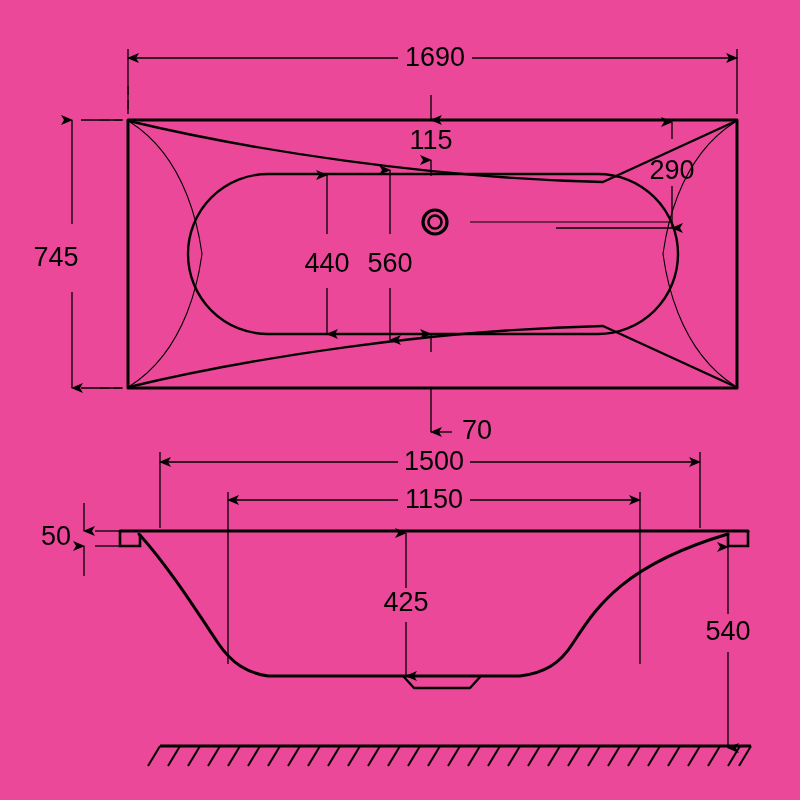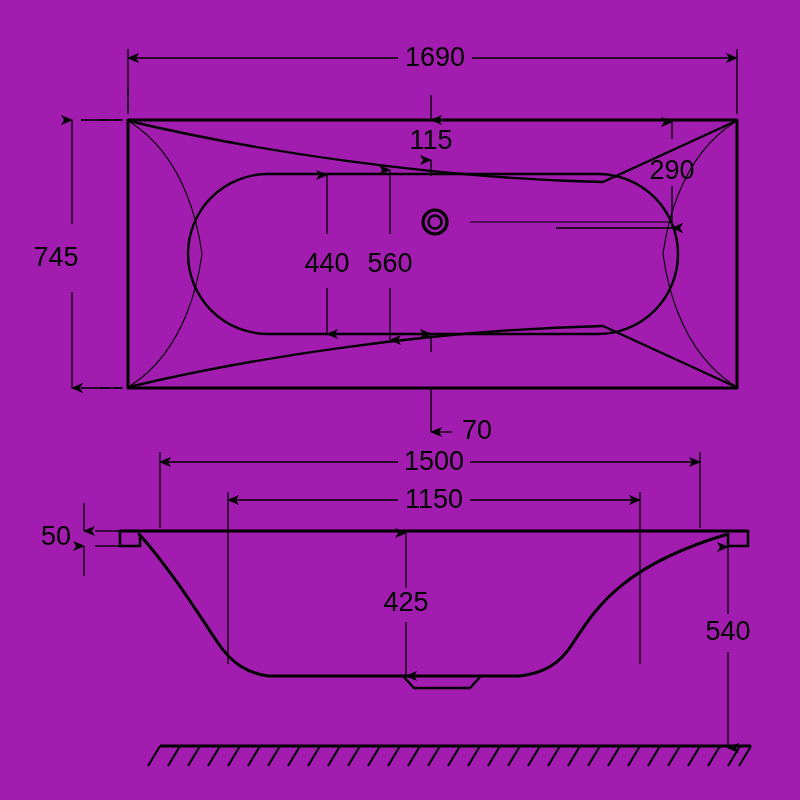--- a/index.html
+++ b/index.html
@@ -10,21 +10,21 @@
   body {
     width: 800px;
     height: 800px;
     font-family: "Liberation Sans", sans-serif;
     overflow: hidden;
   }
   #drawing-root {
     position: relative;
     width: 800px;
     height: 800px;
-    background: #a21caf;
+    background: #ec4899;
   }
   svg.drawing {
     display: block;
     width: 800px;
     height: 800px;
   }
   .outline {
     fill: none;
     stroke: #000000;
     stroke-width: 3;

